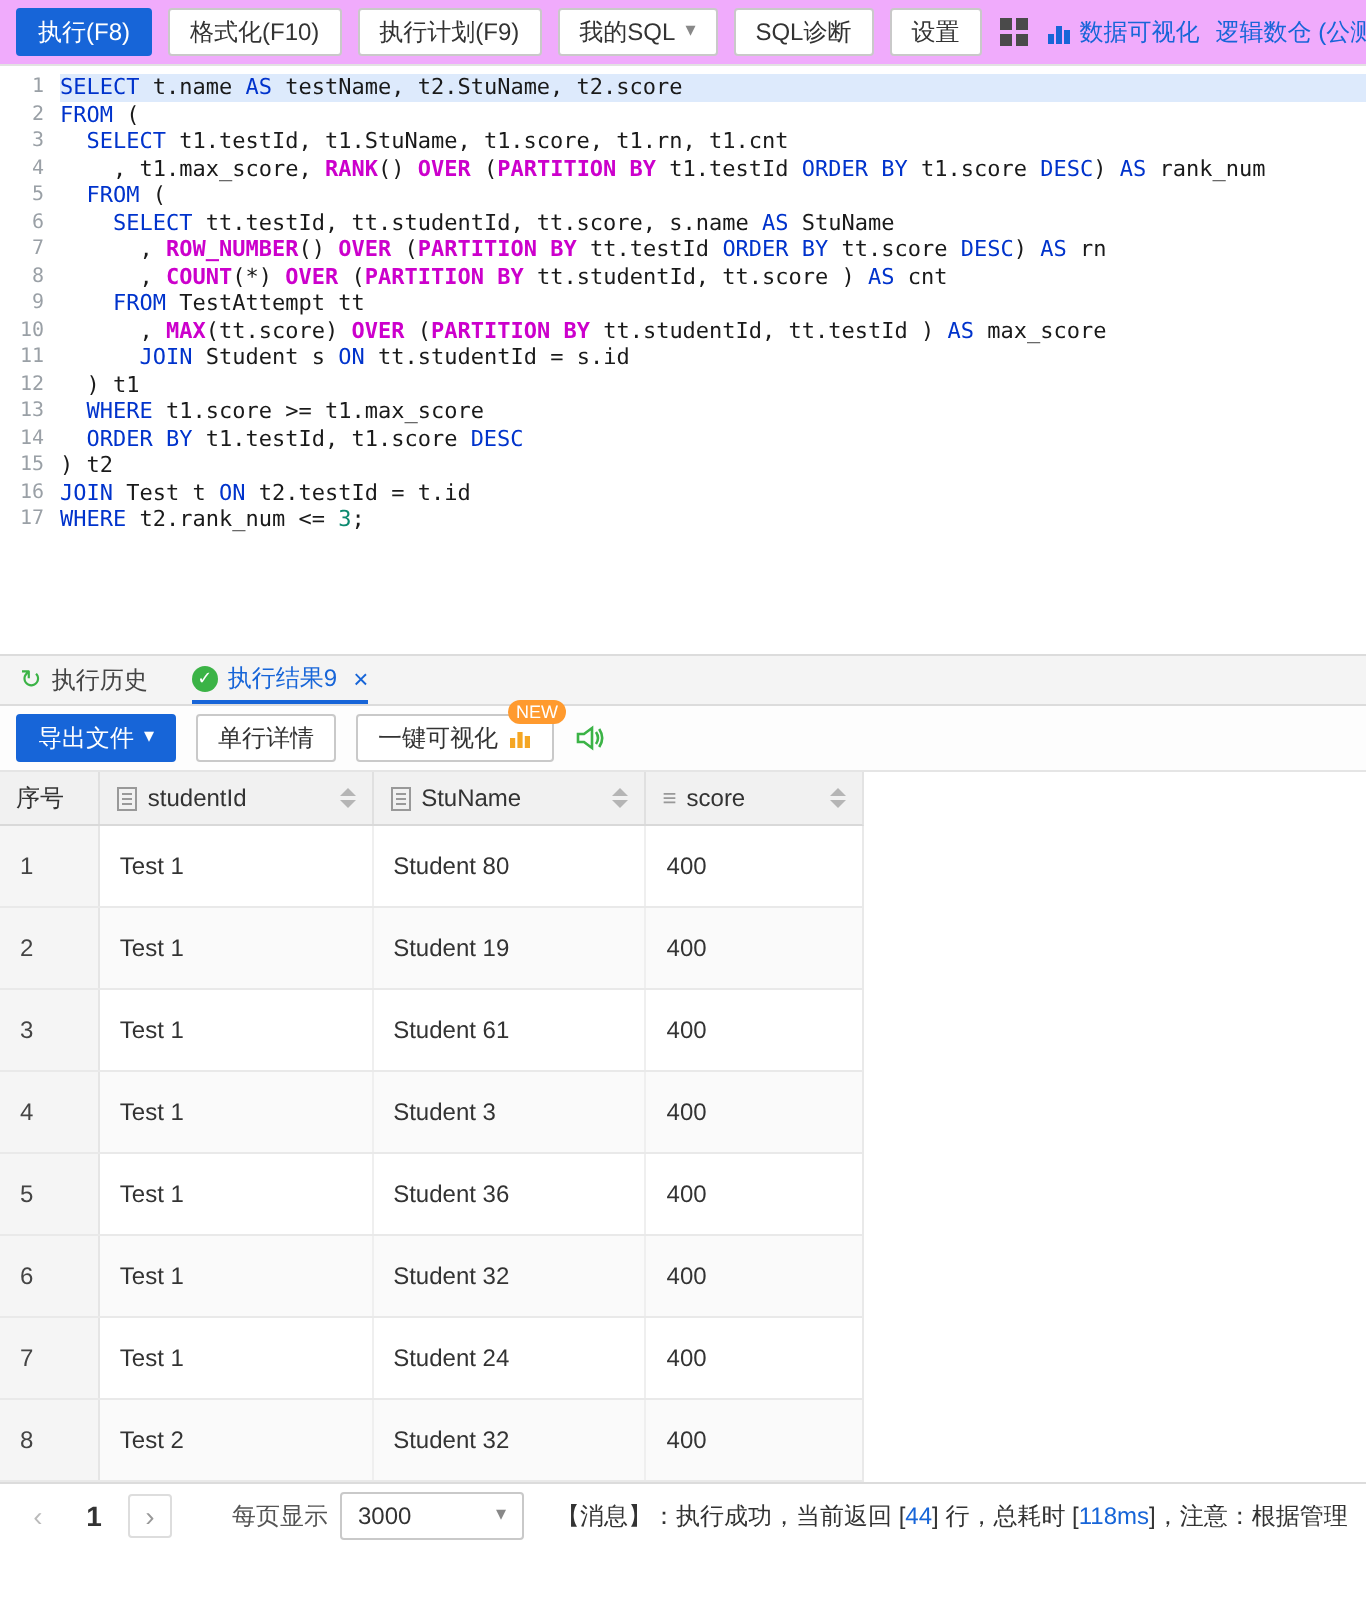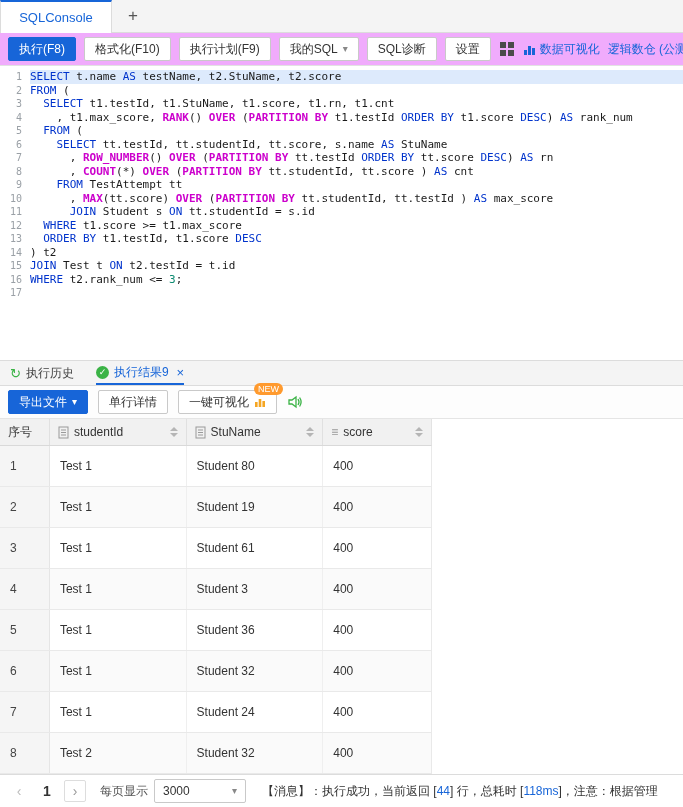--- a/index.html
+++ b/index.html
@@ -63,36 +63,30 @@
   .cell { display: flex; align-items: center; padding: 0 10px; border-right: 1px solid #efefef; overflow: hidden; white-space: nowrap; }
   .cell.c0 { background: #f5f5f5; border-right: 1px solid #e5e5e5; color: #444; }
   .cell:last-child { border-right: none; }
 
   
   .statusbar { height: 33px; border-top: 1px solid #dcdcdc; background: #fff; display: flex; align-items: center; padding: 0 8px; gap: 6px; }
   .pg { width: 22px; height: 22px; display: inline-flex; align-items: center; justify-content: center; font-size: 14px; }
   .pg.prev { color: #bbb; cursor: pointer; }
   .pg.num { font-weight: bold; color: #333; }
   .pg.next { border: 1px solid #ddd; border-radius: 2px; color: #999; background: #fff; cursor: pointer; }
-  .pg-label { color: #555; margin-left: 8px; }
+  .pg-label { color: #555; margin-left: 24px; }
   .select { width: 92px; height: 24px; border: 1px solid #c9c9c9; border-radius: 2px; background: #fff; display: inline-flex; align-items: center; justify-content: space-between; padding: 0 8px; cursor: pointer; }
   .msg { flex: 1; overflow: hidden; white-space: nowrap; color: #333; margin-left: 10px; }
   .msg .msg-strong { color: #1765d8; font-weight: normal; }
 </style>
 </head>
 <body>
 
 <div class="app">
 
-  <div class="tabbar">
-    <div class="tab active">
-      <span>SQLConsole</span>
-    </div>
-    <div class="tab-add">+</div>
-  </div>
 
   <div class="toolbar">
     <button class="btn primary">执行(F8)</button>
     <button class="btn">格式化(F10)</button>
     <button class="btn">执行计划(F9)</button>
     <button class="btn">
       <span>我的SQL</span>
       <span class="caret">▾</span>
     </button>
     <button class="btn">SQL诊断</button>
@@ -142,20 +136,21 @@
         <div class="code-line"><span class="tk-k">FROM</span><span class="tk-p"> (</span></div>
         <div class="code-line"><span class="tk-p">  </span><span class="tk-k">SELECT</span><span class="tk-p"> t1.testId, t1.StuName, t1.score, t1.rn, t1.cnt</span></div>
         <div class="code-line"><span class="tk-p">    , t1.max_score, </span><span class="tk-f">RANK</span><span class="tk-p">() </span><span class="tk-f">OVER</span><span class="tk-p"> (</span><span class="tk-f">PARTITION BY</span><span class="tk-p"> t1.testId </span><span class="tk-k">ORDER BY</span><span class="tk-p"> t1.score </span><span class="tk-k">DESC</span><span class="tk-p">) </span><span class="tk-k">AS</span><span class="tk-p"> rank_num</span></div>
         <div class="code-line"><span class="tk-p">  </span><span class="tk-k">FROM</span><span class="tk-p"> (</span></div>
         <div class="code-line"><span class="tk-p">    </span><span class="tk-k">SELECT</span><span class="tk-p"> tt.testId, tt.studentId, tt.score, s.name </span><span class="tk-k">AS</span><span class="tk-p"> StuName</span></div>
         <div class="code-line"><span class="tk-p">      , </span><span class="tk-f">ROW_NUMBER</span><span class="tk-p">() </span><span class="tk-f">OVER</span><span class="tk-p"> (</span><span class="tk-f">PARTITION BY</span><span class="tk-p"> tt.testId </span><span class="tk-k">ORDER BY</span><span class="tk-p"> tt.score </span><span class="tk-k">DESC</span><span class="tk-p">) </span><span class="tk-k">AS</span><span class="tk-p"> rn</span></div>
         <div class="code-line"><span class="tk-p">      , </span><span class="tk-f">COUNT</span><span class="tk-p">(*) </span><span class="tk-f">OVER</span><span class="tk-p"> (</span><span class="tk-f">PARTITION BY</span><span class="tk-p"> tt.studentId, tt.score ) </span><span class="tk-k">AS</span><span class="tk-p"> cnt</span></div>
         <div class="code-line"><span class="tk-p">    </span><span class="tk-k">FROM</span><span class="tk-p"> TestAttempt tt</span></div>
         <div class="code-line"><span class="tk-p">      , </span><span class="tk-f">MAX</span><span class="tk-p">(tt.score) </span><span class="tk-f">OVER</span><span class="tk-p"> (</span><span class="tk-f">PARTITION BY</span><span class="tk-p"> tt.studentId, tt.testId ) </span><span class="tk-k">AS</span><span class="tk-p"> max_score</span></div>
         <div class="code-line"><span class="tk-p">      </span><span class="tk-k">JOIN</span><span class="tk-p"> Student s </span><span class="tk-k">ON</span><span class="tk-p"> tt.studentId = s.id</span></div>
+        <div class="code-line"><span class="tk-p">  ) t1</span></div>
         <div class="code-line"><span class="tk-p">  </span><span class="tk-k">WHERE</span><span class="tk-p"> t1.score &gt;= t1.max_score</span></div>
         <div class="code-line"><span class="tk-p">  </span><span class="tk-k">ORDER BY</span><span class="tk-p"> t1.testId, t1.score </span><span class="tk-k">DESC</span></div>
         <div class="code-line"><span class="tk-p">) t2</span></div>
         <div class="code-line"><span class="tk-k">JOIN</span><span class="tk-p"> Test t </span><span class="tk-k">ON</span><span class="tk-p"> t2.testId = t.id</span></div>
         <div class="code-line"><span class="tk-k">WHERE</span><span class="tk-p"> t2.rank_num &lt;= </span><span class="tk-n">3</span><span class="tk-p">;</span></div>
       </div>
   </div>
 
   <div class="rtabs">
     <div class="rtab">

